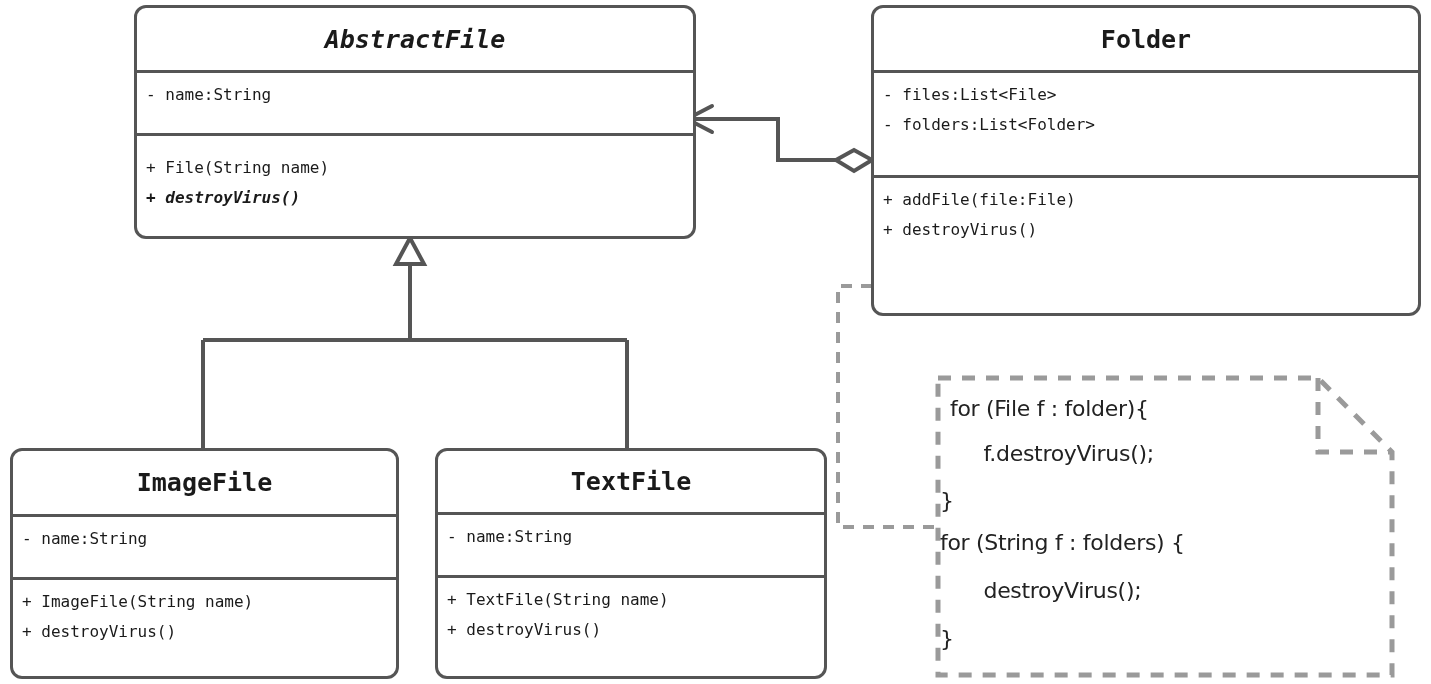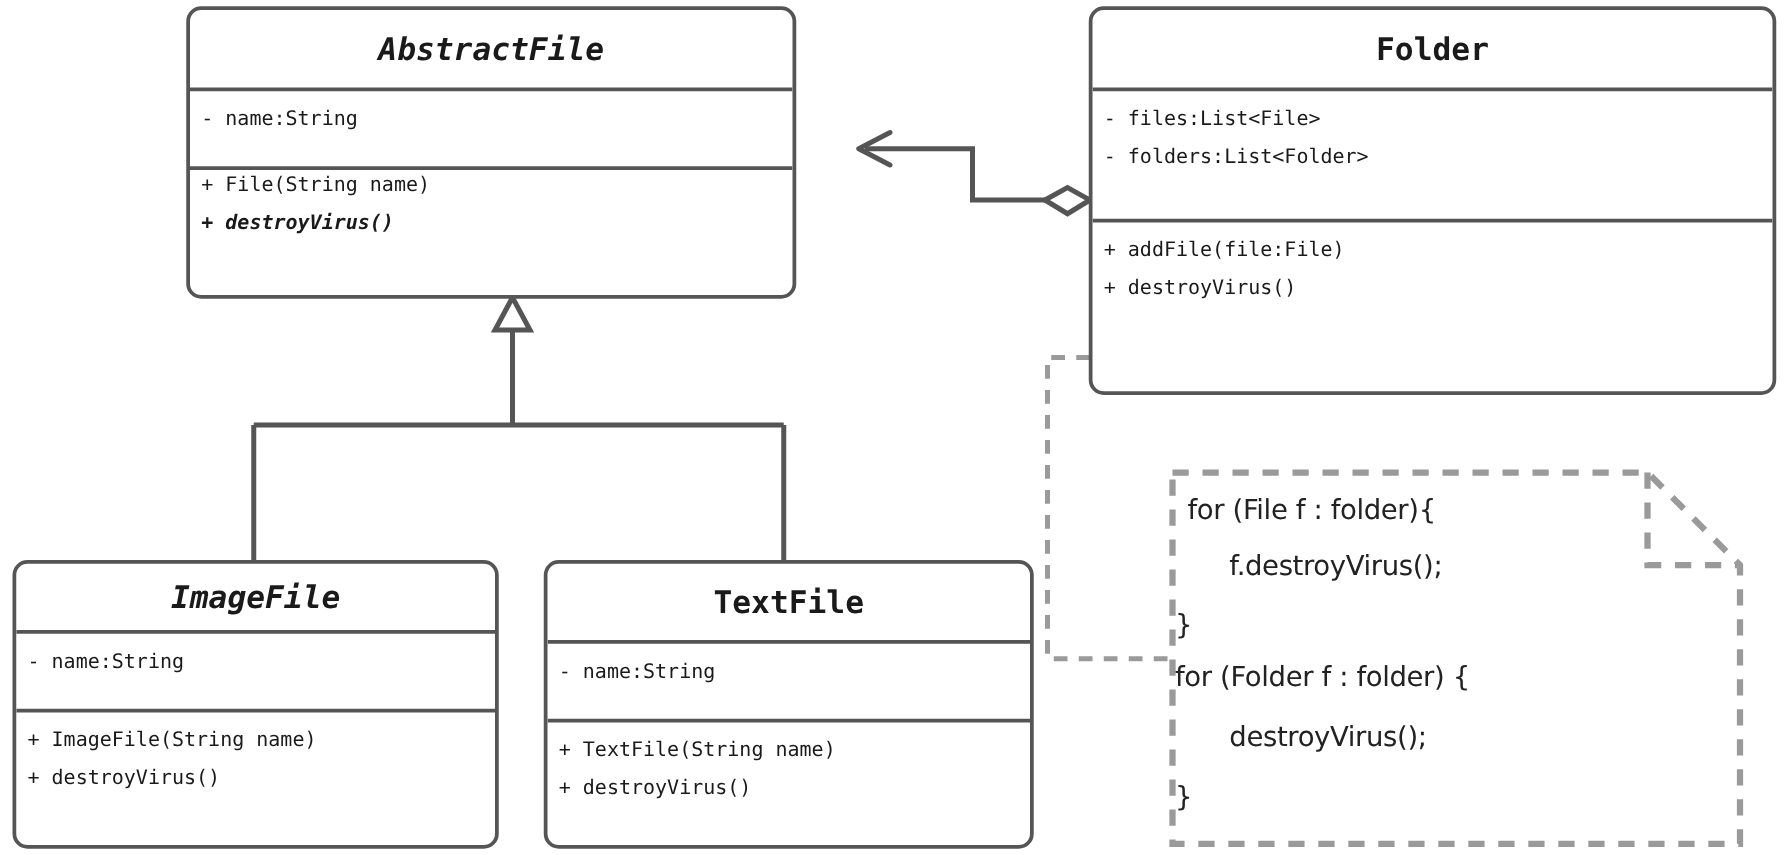--- a/index.html
+++ b/index.html
@@ -106,45 +106,45 @@
     <g>
       <path d="M 872 286 L 838 286 L 838 527 L 940 527" fill="none" stroke="#9a9a9a" stroke-width="4" stroke-dasharray="11 9"></path>
     </g>
 
     <g>
       <path d="M 938 378 L 1318 378 L 1392 452 L 1392 675 L 938 675 Z" fill="#ffffff" stroke="#9a9a9a" stroke-width="5" stroke-dasharray="13 11"></path>
       <path d="M 1318 378 L 1318 452 L 1392 452" fill="none" stroke="#9a9a9a" stroke-width="5" stroke-dasharray="13 11"></path>
     </g>
   </svg>
 
-  <div class="uml-class" id="box-abstract-file" style="left:134px; top:5px; width:488px; height:234px;margin-left:15px;">
+  <div class="uml-class" id="box-abstract-file" style="left:134px; top:5px; width:562px; height:234px;">
     <div class="compartment class-title abstract" style="height:62px;">AbstractFile</div>
     <div class="compartment divided" style="height:63px; padding-top:14px;">
       <div class="member-row">- name:String</div>
     </div>
-    <div class="compartment divided" style="flex:1; padding-top:4px;">
+    <div class="compartment divided" style="flex:1; padding-top:24px;">
       <div class="member-row" style="margin-bottom:14px;">+ File(String name)</div>
       <div class="member-row abstract">+ destroyVirus()</div>
     </div>
   </div>
 
   <div class="uml-class" id="box-folder" style="left:871px; top:5px; width:550px; height:311px;">
     <div class="compartment class-title" style="height:62px;">Folder</div>
     <div class="compartment divided" style="height:105px; padding-top:14px;">
       <div class="member-row" style="margin-bottom:14px;">- files:List&lt;File&gt;</div>
       <div class="member-row">- folders:List&lt;Folder&gt;</div>
     </div>
     <div class="compartment divided" style="flex:1; padding-top:14px;">
       <div class="member-row" style="margin-bottom:14px;">+ addFile(file:File)</div>
       <div class="member-row">+ destroyVirus()</div>
     </div>
   </div>
 
   <div class="uml-class" id="box-image-file" style="left:10px; top:448px; width:389px; height:231px;">
-    <div class="compartment class-title" style="height:53px;font-style:italic;">ImageFile</div>
+    <div class="compartment class-title" style="height:63px;">ImageFile</div>
     <div class="compartment divided" style="height:63px; padding-top:14px;">
       <div class="member-row">- name:String</div>
     </div>
     <div class="compartment divided" style="flex:1; padding-top:14px;">
       <div class="member-row" style="margin-bottom:14px;">+ ImageFile(String name)</div>
       <div class="member-row">+ destroyVirus()</div>
     </div>
   </div>
 
   <div class="uml-class" id="box-text-file" style="left:435px; top:448px; width:392px; height:231px;">
@@ -155,18 +155,18 @@
     <div class="compartment divided" style="flex:1; padding-top:14px;">
       <div class="member-row" style="margin-bottom:14px;">+ TextFile(String name)</div>
       <div class="member-row">+ destroyVirus()</div>
     </div>
   </div>
 
   <div id="note-box" style="left:938px; top:378px; width:454px; height:297px;">
     <div class="note-text" style="left:12px; top:18px;">for (File f : folder){</div>
     <div class="note-text" style="left:12px; top:63px;">     f.destroyVirus();</div>
     <div class="note-text" style="left:2px; top:110px;">}</div>
-    <div class="note-text" style="left:2px; top:152px;">for (Folder f : folder) {</div>
+    <div class="note-text" style="left:2px; top:152px;">for (String f : folders) {</div>
     <div class="note-text" style="left:12px; top:200px;">     destroyVirus();</div>
     <div class="note-text" style="left:2px; top:248px;">}</div>
   </div>
 
 </div>
 
 </body></html>

